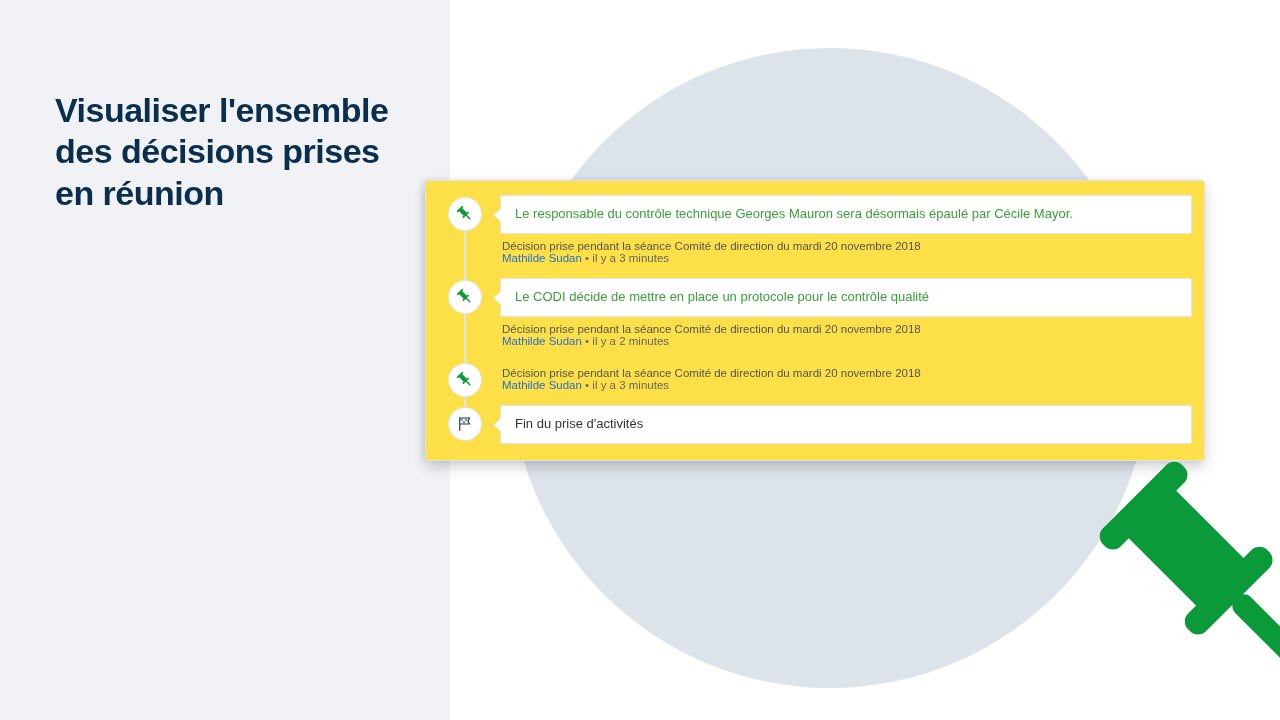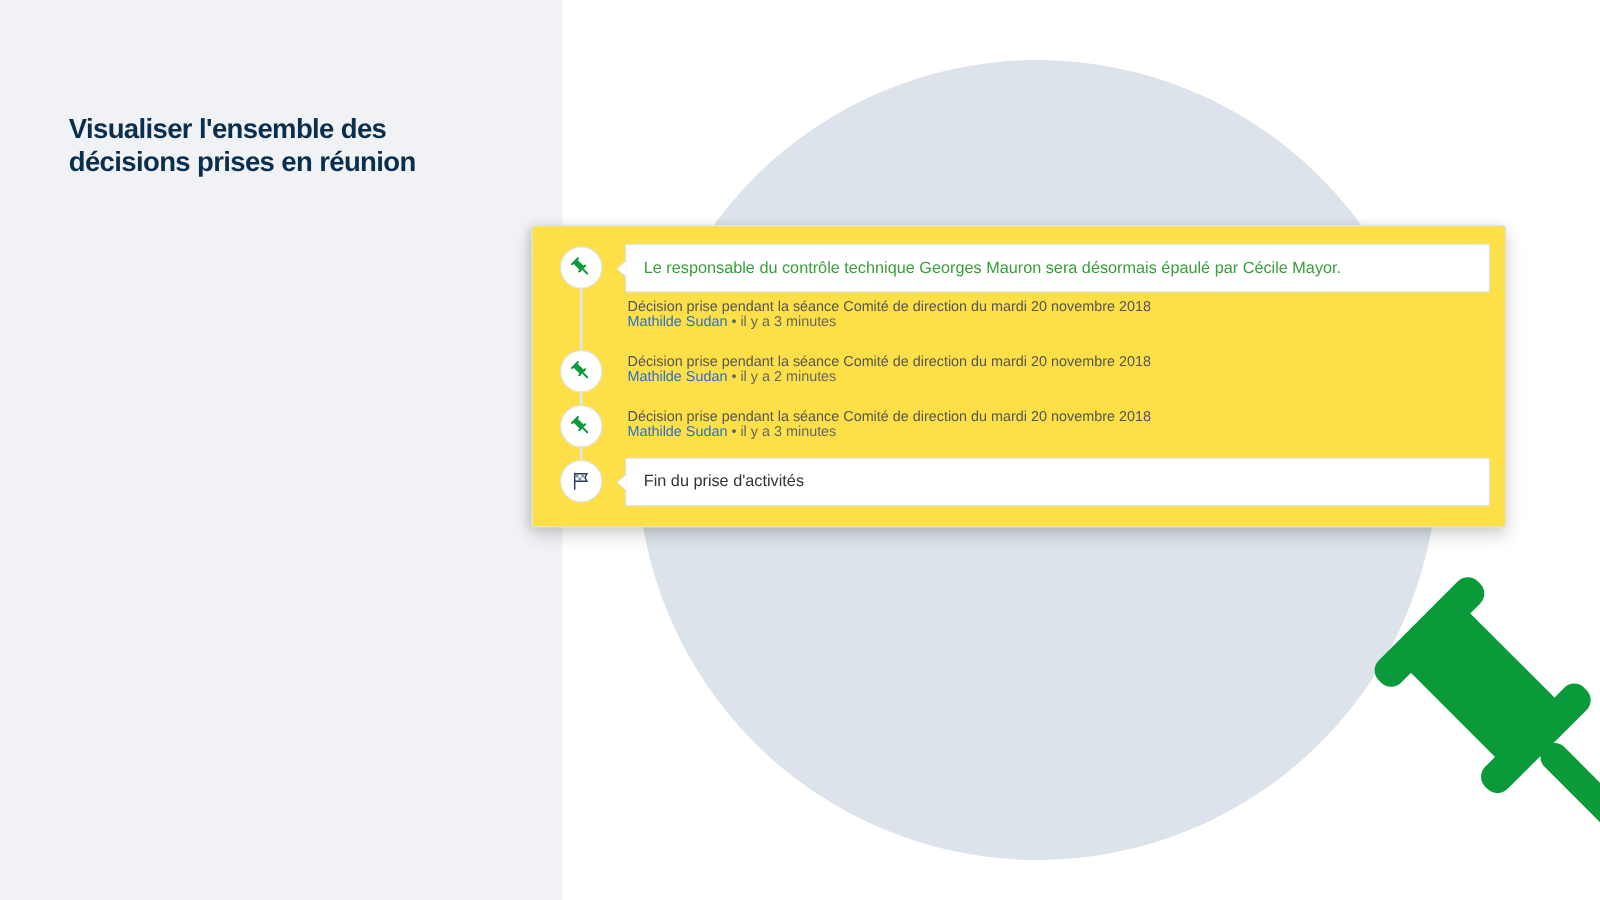--- a/index.html
+++ b/index.html
@@ -14,21 +14,21 @@
     .left-panel {
       width: 450px;
       height: 720px;
       background: #f0f2f5;
       padding: 90px 50px 50px 55px;
       display: flex;
       flex-direction: column;
       justify-content: space-between;
     }
     .headline {
-      font-size: 22px;
+      font-size: 34px;
       font-weight: 600;
       line-height: 1.22;
       color: #0a2e4d;
       letter-spacing: -0.5px;
     }
     .cta-button {
       width: 345px;
       height: 70px;
       background: #3a96e8;
       color: #fff;
@@ -185,20 +185,21 @@
         <div class="icon-circle">
           <svg viewBox="0 0 24 24">
               <g fill="#0a9a3a" transform="rotate(-45 12 12)">
                 <rect x="9" y="3" width="6" height="10" rx="1"></rect>
                 <rect x="6.5" y="1.5" width="11" height="2.2" rx="1"></rect>
                 <rect x="6.5" y="12.3" width="11" height="2.2" rx="1"></rect>
                 <rect x="11" y="14" width="2" height="8" rx="1"></rect>
               </g>
             </svg>
         </div>
+        <div class="bubble bubble-green">Le CODI décide de mettre en place un protocole pour le contrôle qualité</div>
         <div class="meta">
           <span>Décision prise pendant la séance Comité de direction du mardi 20 novembre 2018</span>
           <span class="meta-right">
             <span class="meta-author">Mathilde Sudan</span>
             • <span>il y a 2 minutes</span>
           </span>
         </div>
       </div>
 
       <div class="entry">

